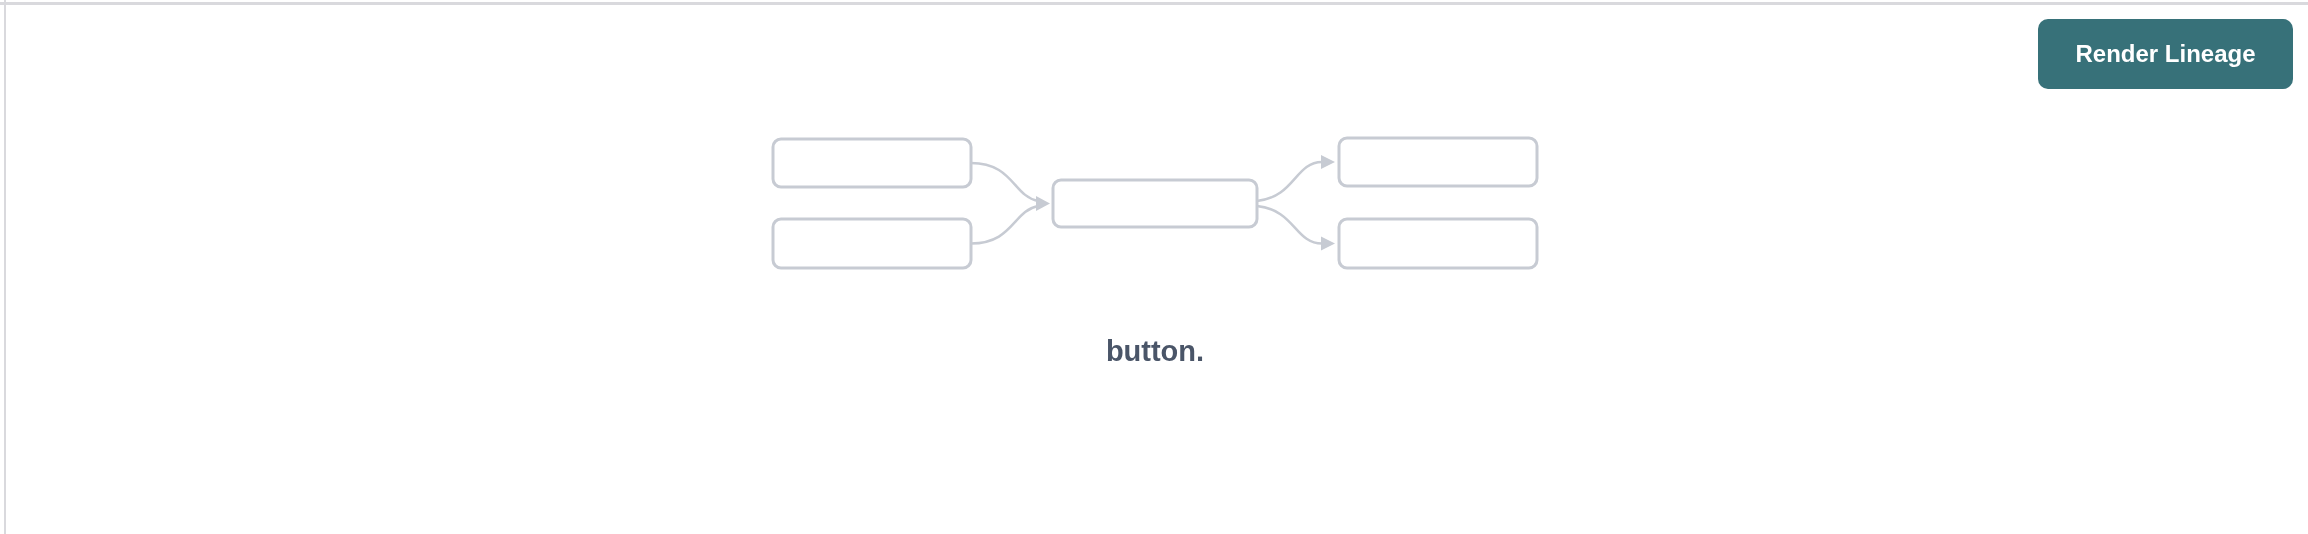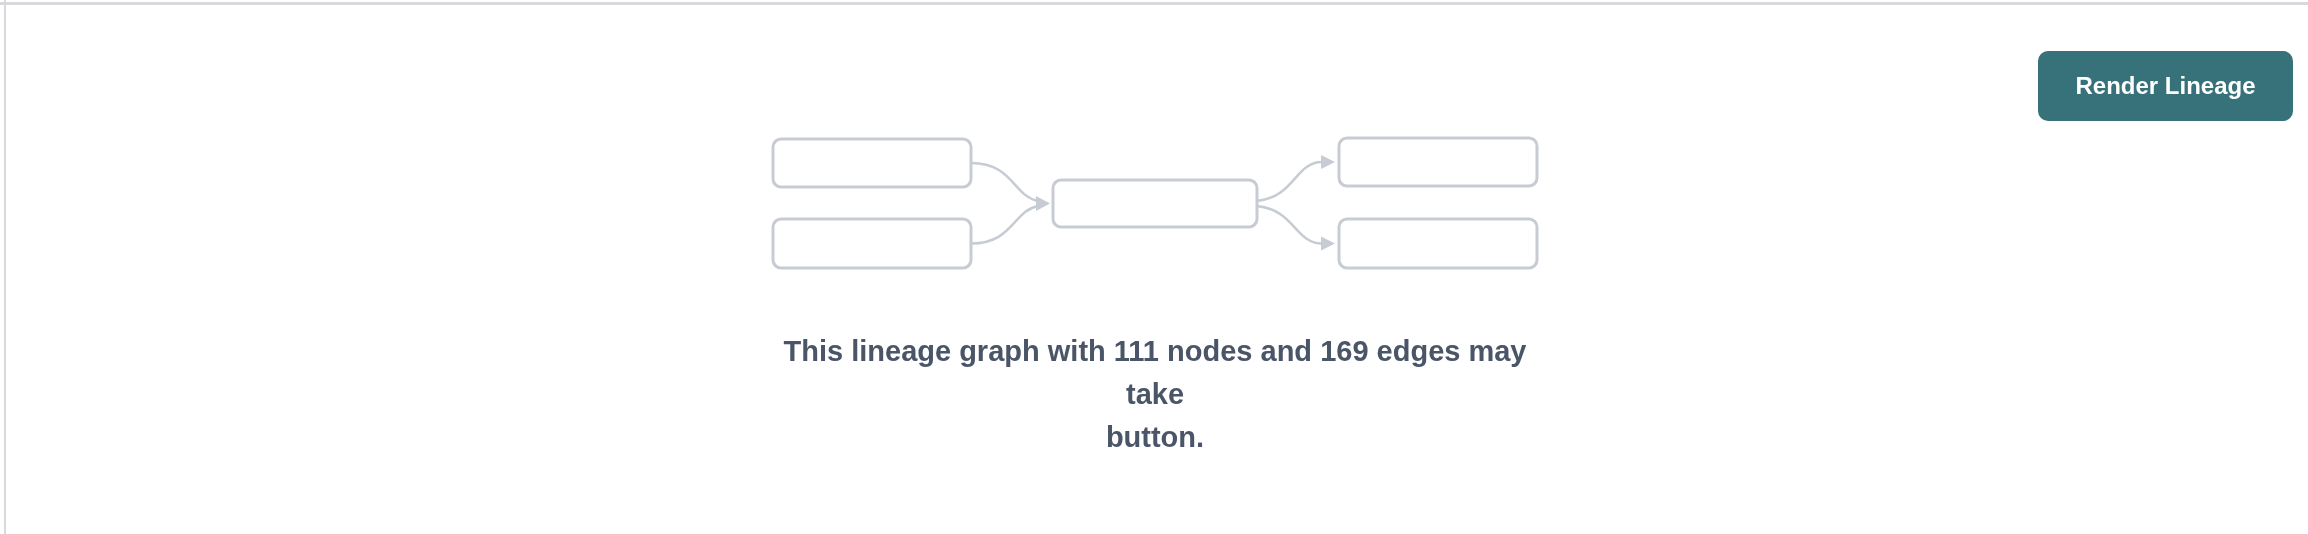--- a/index.html
+++ b/index.html
@@ -43,21 +43,20 @@
     width: 255px;
     height: 70px;
     background: var(--accent-teal);
     color: var(--button-text);
     border: none;
     border-radius: 10px;
     font-family: "Liberation Sans", "DejaVu Sans", sans-serif;
     font-size: 24px;
     font-weight: bold;
     cursor: pointer;
-    margin-top: 32px;
   }
   .diagram {
     position: absolute;
     left: 755px;
     top: 120px;
     width: 810px;
     height: 160px;
   }
   .diagram rect {
     fill: #ffffff;
@@ -107,17 +106,16 @@
     <polygon class="arrowhead" points="580,123.5 566,116.5 566,130.5"></polygon>
 
     <rect x="18" y="19" width="198" height="48" rx="8"></rect>
     <rect x="18" y="99" width="198" height="49" rx="8"></rect>
     <rect x="298" y="60" width="204" height="47" rx="8"></rect>
     <rect x="584" y="18" width="198" height="48" rx="8"></rect>
     <rect x="584" y="99" width="198" height="49" rx="8"></rect>
   </svg>
 
   <div class="message">
-    <div>This lineage graph with 111 nodes and 169 edges may take</div>
     <div>button.</div>
   </div>
 
 </div>
 
 </body></html>

